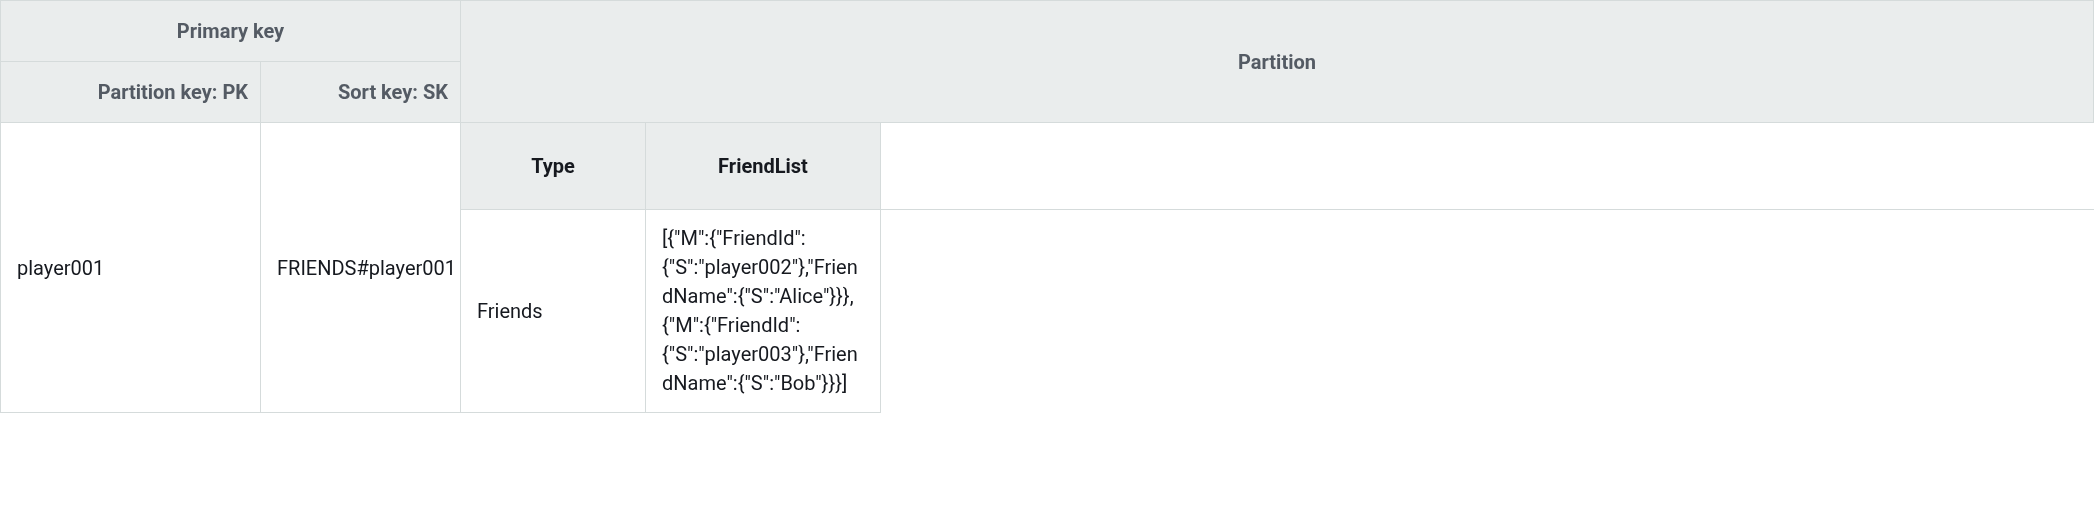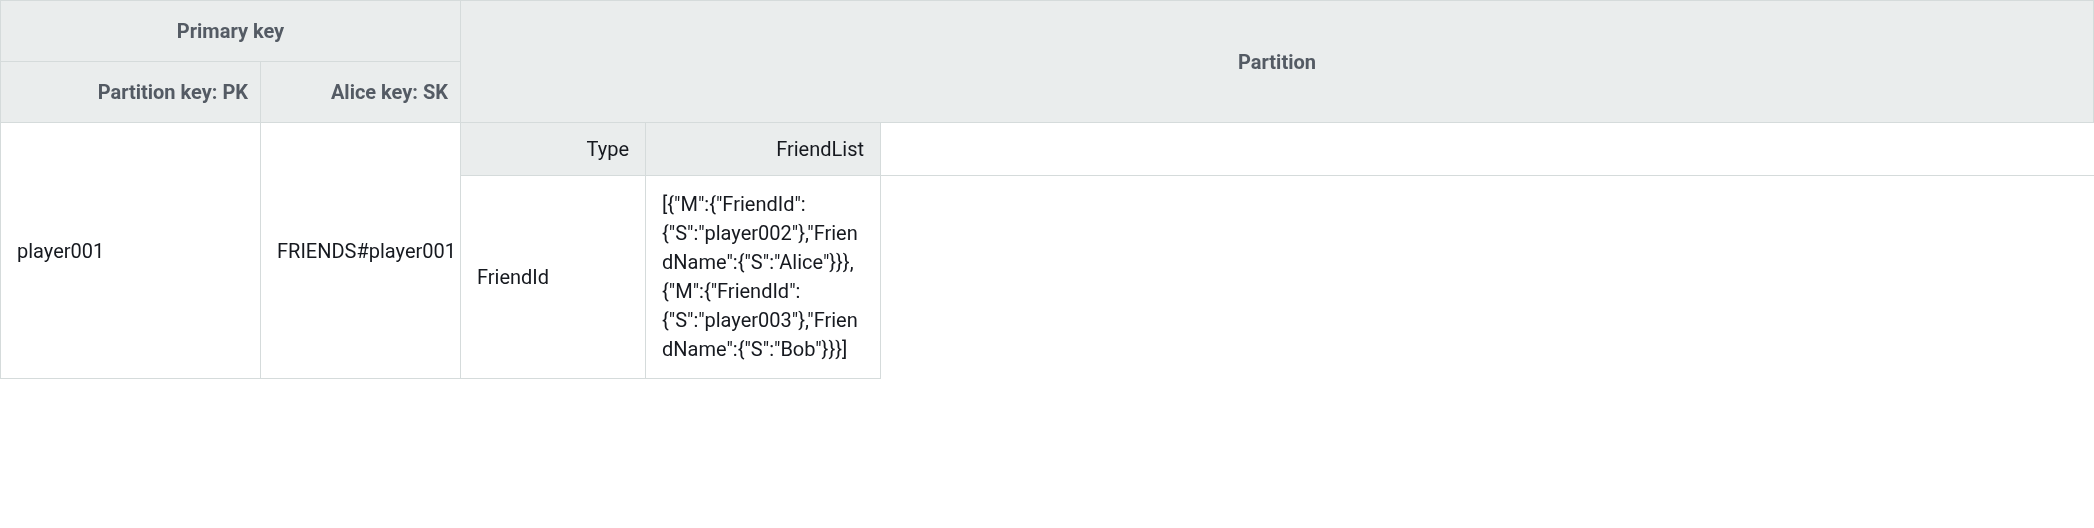--- a/index.html
+++ b/index.html
@@ -36,24 +36,24 @@
     }
     .subheader-row th {
       background: #eaeded;
       font-weight: 700;
       color: #545b64;
       text-align: right;
       padding: 18px 12px;
     }
     .attr-header {
       background: #eaeded;
-      font-weight: 400;
+      font-weight: 700;
       color: #16191f;
-      padding: 14px 16px;
-      text-align: right;
+      padding: 31px 16px;
+      text-align: center;
     }
     .attr-header.blank {
       border: none;
       border-bottom: 1px solid #d5dbdb;
       background: #ffffff;
     }
     td {
       padding: 14px 16px;
       background: #ffffff;
       color: #16191f;
@@ -86,33 +86,33 @@
       <col class="col-friendlist">
       <col class="col-rest">
     </colgroup>
     <thead>
       <tr class="header-row">
         <th colspan="2">Primary key</th>
         <th colspan="3" rowspan="2">Partition</th>
       </tr>
       <tr class="subheader-row">
         <th>Partition key: PK</th>
-        <th>Alice key: SK</th>
+        <th>Sort key: SK</th>
       </tr>
     </thead>
     <tbody>
       <tr>
         <td rowspan="2">player001</td>
         <td rowspan="2">FRIENDS#player001</td>
         <td class="attr-header">Type</td>
         <td class="attr-header">FriendList</td>
         <td class="attr-header blank"></td>
       </tr>
       <tr>
-        <td>FriendId</td>
+        <td>Friends</td>
         <td>
           <div class="friendlist-content">[{"M":{"FriendId":{"S":"player002"},"FriendName":{"S":"Alice"}}},{"M":{"FriendId":{"S":"player003"},"FriendName":{"S":"Bob"}}}]</div>
         </td>
         <td class="blank"></td>
       </tr>
     </tbody>
   </table>
 </div>
 
 </body></html>

